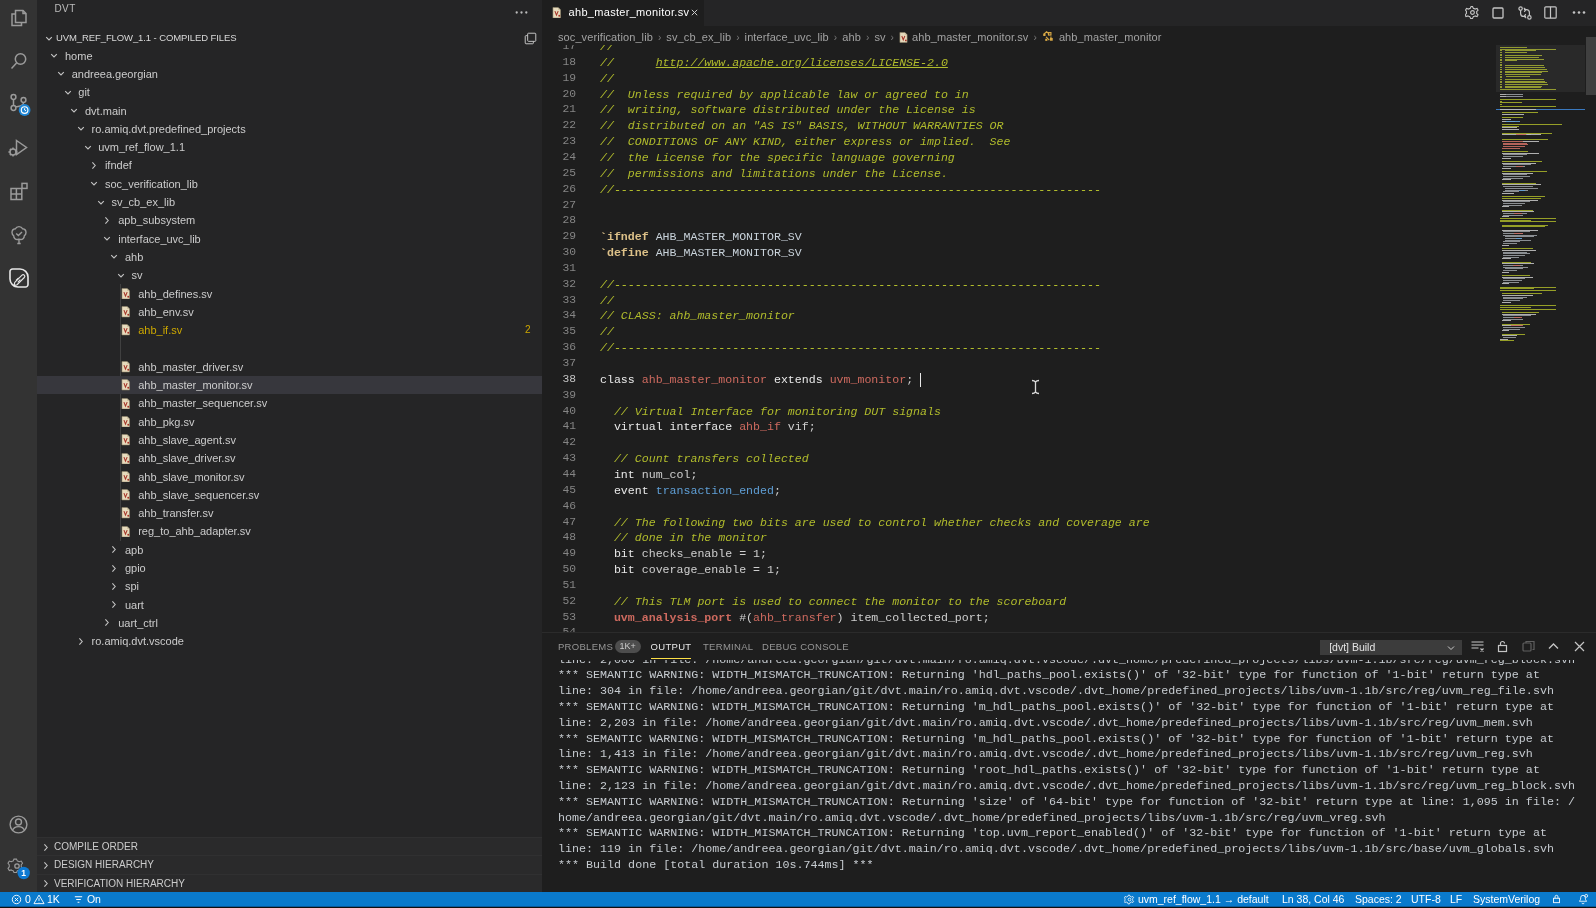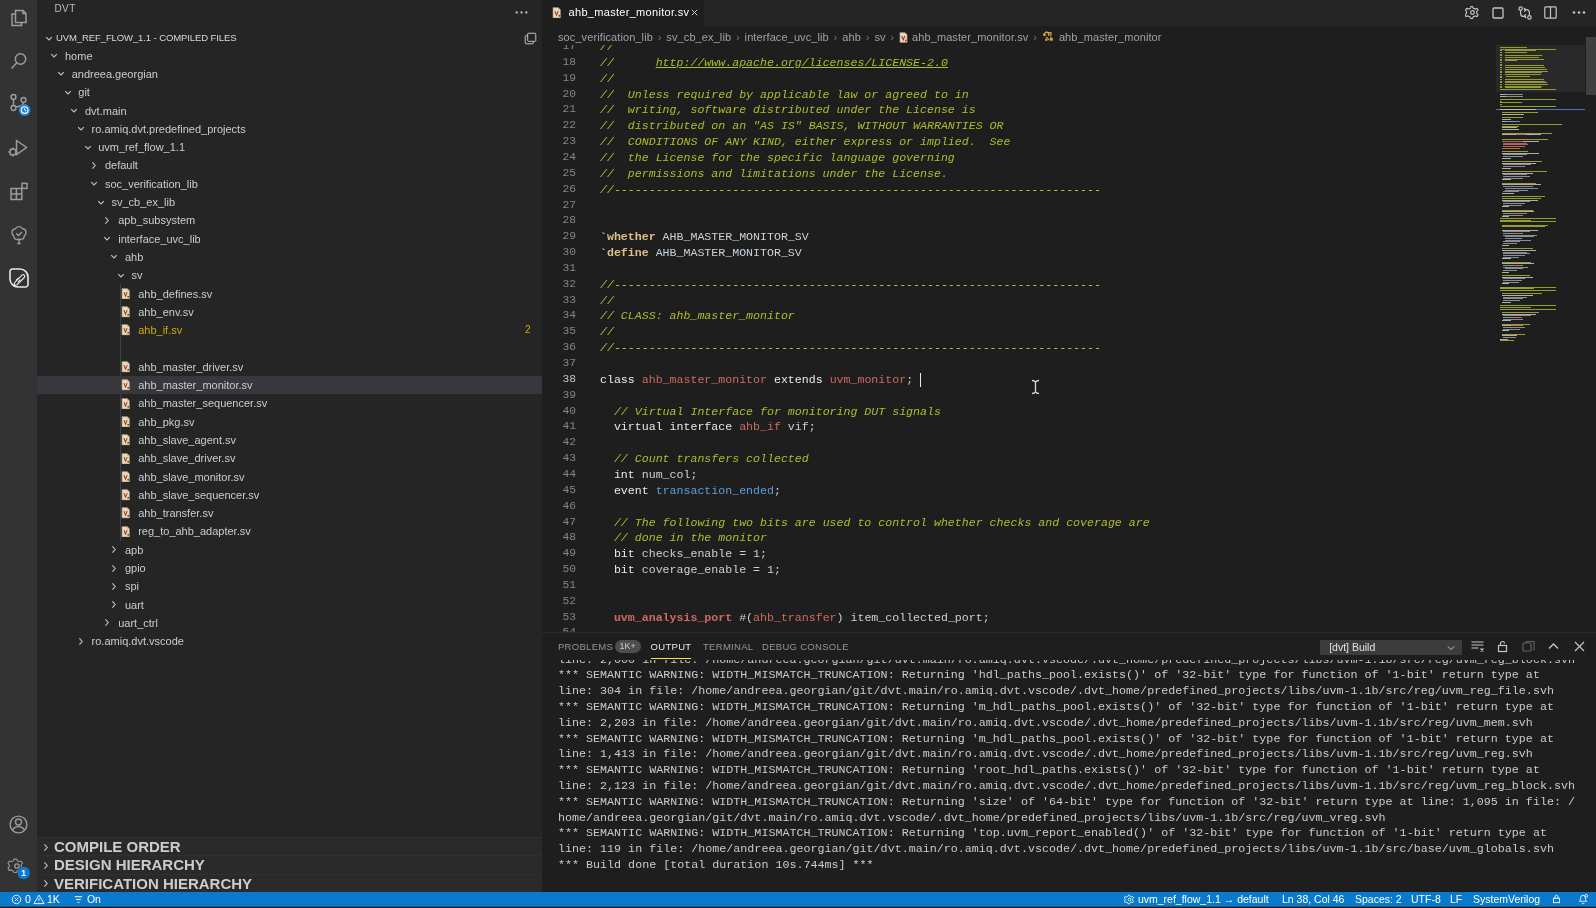--- a/index.html
+++ b/index.html
@@ -4,21 +4,21 @@
 html,body{width:1596px;height:908px;overflow:hidden;background:#1e1e1e;
  font-family:"Liberation Sans",sans-serif;}
 #app{position:absolute;inset:0;width:1596px;height:908px;overflow:hidden}
 .abs{position:absolute}
 
 #activity{left:0;top:0;width:37px;height:892px;background:#333333}
 .aicon{position:absolute;left:0;width:37px;height:37px;display:flex;align-items:center;justify-content:center}
 
 #sidebar{left:37px;top:0;width:504.6px;height:892px;background:#252526;overflow:hidden}
 .sbtitle{position:absolute;left:17.5px;top:3px;font-size:10px;color:#bcbcbc;letter-spacing:.4px}
-.sechdr{position:absolute;left:0;width:100%;height:18.4px;font-size:15px;font-weight:bold;color:#cccccc;line-height:18.4px}
+.sechdr{position:absolute;left:0;width:100%;height:18.4px;font-size:10px;font-weight:normal;color:#cccccc;line-height:18.4px}
 .trow{position:absolute;left:0;width:100%;height:18.3px;line-height:18.3px;font-size:11px;color:#cccccc;white-space:nowrap}
 .trow .lbl{position:absolute;top:0}
 .chev{position:absolute;top:4.6px;width:9px;height:9px}
 .ficon{position:absolute;top:3.4px;width:9.5px;height:11.5px}
 
 #editor{left:541.6px;top:0;width:1054.4px;height:632px;background:#1e1e1e;overflow:hidden}
 #tabbar{position:absolute;left:0;top:0;width:100%;height:25.6px;background:#252526}
 #tab1{position:absolute;left:0;top:0;width:162px;height:25.6px;background:#1e1e1e}
 #tab1 .tlbl{position:absolute;left:27px;top:5.8px;font-size:11px;letter-spacing:.3px;color:#ffffff;white-space:nowrap}
 #crumbs{position:absolute;left:0;top:25.6px;width:100%;height:18.9px;background:#1e1e1e;font-size:11px;letter-spacing:.1px;color:#a2a2a2;white-space:nowrap}
@@ -185,21 +185,21 @@
 <div class="trow" style="top:138.0px">
         <svg class="chev" style="left:45.5px" viewBox="0 0 9 9">
           <path d="M2.2 3.2 L5 6 L7.8 3.2" fill="none" stroke="#c5c5c5" stroke-width="1.1"></path>
         </svg>
         <span class="lbl" style="left:61.2px">uvm_ref_flow_1.1</span>
       </div>
 <div class="trow" style="top:156.3px">
         <svg class="chev" style="left:52.1px" viewBox="0 0 9 9">
           <path d="M3.4 1.4 L6.2 4.5 L3.4 7.6" fill="none" stroke="#c5c5c5" stroke-width="1.1"></path>
         </svg>
-        <span class="lbl" style="left:67.9px">default</span>
+        <span class="lbl" style="left:67.9px">ifndef</span>
       </div>
 <div class="trow" style="top:174.7px">
         <svg class="chev" style="left:52.1px" viewBox="0 0 9 9">
           <path d="M2.2 3.2 L5 6 L7.8 3.2" fill="none" stroke="#c5c5c5" stroke-width="1.1"></path>
         </svg>
         <span class="lbl" style="left:67.9px">soc_verification_lib</span>
       </div>
 <div class="trow" style="top:193.0px">
         <svg class="chev" style="left:58.8px" viewBox="0 0 9 9">
           <path d="M2.2 3.2 L5 6 L7.8 3.2" fill="none" stroke="#c5c5c5" stroke-width="1.1"></path>
@@ -462,21 +462,21 @@
 <div class="cl" style="top:26.20px"><span class="ln">19</span><span class="lc"><span class="c">//</span></span></div>
 <div class="cl" style="top:42.05px"><span class="ln">20</span><span class="lc"><span class="c">//  Unless required by applicable law or agreed to in</span></span></div>
 <div class="cl" style="top:57.90px"><span class="ln">21</span><span class="lc"><span class="c">//  writing, software distributed under the License is</span></span></div>
 <div class="cl" style="top:73.75px"><span class="ln">22</span><span class="lc"><span class="c">//  distributed on an "AS IS" BASIS, WITHOUT WARRANTIES OR</span></span></div>
 <div class="cl" style="top:89.60px"><span class="ln">23</span><span class="lc"><span class="c">//  CONDITIONS OF ANY KIND, either express or implied.  See</span></span></div>
 <div class="cl" style="top:105.45px"><span class="ln">24</span><span class="lc"><span class="c">//  the License for the specific language governing</span></span></div>
 <div class="cl" style="top:121.30px"><span class="ln">25</span><span class="lc"><span class="c">//  permissions and limitations under the License.</span></span></div>
 <div class="cl" style="top:137.15px"><span class="ln">26</span><span class="lc"><span class="c">//----------------------------------------------------------------------</span></span></div>
 <div class="cl" style="top:153.00px"><span class="ln">27</span><span class="lc"></span></div>
 <div class="cl" style="top:168.85px"><span class="ln">28</span><span class="lc"></span></div>
-<div class="cl" style="top:184.70px"><span class="ln">29</span><span class="lc"><span class="d">`whether</span><span class="m"> AHB_MASTER_MONITOR_SV</span></span></div>
+<div class="cl" style="top:184.70px"><span class="ln">29</span><span class="lc"><span class="d">`ifndef</span><span class="m"> AHB_MASTER_MONITOR_SV</span></span></div>
 <div class="cl" style="top:200.55px"><span class="ln">30</span><span class="lc"><span class="d">`define</span><span class="m"> AHB_MASTER_MONITOR_SV</span></span></div>
 <div class="cl" style="top:216.40px"><span class="ln">31</span><span class="lc"></span></div>
 <div class="cl" style="top:232.25px"><span class="ln">32</span><span class="lc"><span class="c">//----------------------------------------------------------------------</span></span></div>
 <div class="cl" style="top:248.10px"><span class="ln">33</span><span class="lc"><span class="c">//</span></span></div>
 <div class="cl" style="top:263.95px"><span class="ln">34</span><span class="lc"><span class="c">// CLASS: ahb_master_monitor</span></span></div>
 <div class="cl" style="top:279.80px"><span class="ln">35</span><span class="lc"><span class="c">//</span></span></div>
 <div class="cl" style="top:295.65px"><span class="ln">36</span><span class="lc"><span class="c">//----------------------------------------------------------------------</span></span></div>
 <div class="cl" style="top:311.50px"><span class="ln">37</span><span class="lc"></span></div>
 <div class="cl" style="top:327.35px"><span class="ln lnc">38</span><span class="lc"><span class="k">class</span><span class="t"> </span><span class="cls">ahb_master_monitor</span><span class="t"> </span><span class="k">extends</span><span class="t"> </span><span class="cls">uvm_monitor</span><span class="t">;</span></span></div>
 <div class="cl" style="top:343.20px"><span class="ln">39</span><span class="lc"></span></div>
@@ -485,21 +485,21 @@
 <div class="cl" style="top:390.75px"><span class="ln">42</span><span class="lc"></span></div>
 <div class="cl" style="top:406.60px"><span class="ln">43</span><span class="lc"><span class="t">  </span><span class="c">// Count transfers collected</span></span></div>
 <div class="cl" style="top:422.45px"><span class="ln">44</span><span class="lc"><span class="t">  </span><span class="k">int</span><span class="t"> num_col;</span></span></div>
 <div class="cl" style="top:438.30px"><span class="ln">45</span><span class="lc"><span class="t">  </span><span class="k">event</span><span class="t"> </span><span class="ev">transaction_ended</span><span class="t">;</span></span></div>
 <div class="cl" style="top:454.15px"><span class="ln">46</span><span class="lc"></span></div>
 <div class="cl" style="top:470.00px"><span class="ln">47</span><span class="lc"><span class="t">  </span><span class="c">// The following two bits are used to control whether checks and coverage are</span></span></div>
 <div class="cl" style="top:485.85px"><span class="ln">48</span><span class="lc"><span class="t">  </span><span class="c">// done in the monitor</span></span></div>
 <div class="cl" style="top:501.70px"><span class="ln">49</span><span class="lc"><span class="t">  </span><span class="k">bit</span><span class="t"> checks_enable = 1;</span></span></div>
 <div class="cl" style="top:517.55px"><span class="ln">50</span><span class="lc"><span class="t">  </span><span class="k">bit</span><span class="t"> coverage_enable = 1;</span></span></div>
 <div class="cl" style="top:533.40px"><span class="ln">51</span><span class="lc"></span></div>
-<div class="cl" style="top:549.25px"><span class="ln">52</span><span class="lc"><span class="t">  </span></span></div>
+<div class="cl" style="top:549.25px"><span class="ln">52</span><span class="lc"><span class="t">  </span><span class="c">// This TLM port is used to connect the monitor to the scoreboard</span></span></div>
 <div class="cl" style="top:565.10px"><span class="ln">53</span><span class="lc"><span class="t">  </span><span class="clsb">uvm_analysis_port</span><span class="t"> #(</span><span class="cls">ahb_transfer</span><span class="t">) item_collected_port;</span></span></div>
 <div class="cl" style="top:580.95px"><span class="ln">54</span><span class="lc"></span></div>
 <div style="position:absolute;left:378.1px;top:328.3px;width:1.5px;height:14px;background:#e8e8e8"></div>
 <svg style="position:absolute;left:488px;top:334px" width="11" height="16" viewBox="0 0 11 16">
           <g stroke="#d8d8d8" stroke-width="1.3" fill="none">
             <path d="M2 1.5 c1.5 0 2.8 .6 3.5 1.5 c.7 -.9 2 -1.5 3.5 -1.5 M2 14.5 c1.5 0 2.8 -.6 3.5 -1.5 c.7 .9 2 1.5 3.5 1.5 M5.5 3 v10"></path>
           </g>
         </svg>
 </div>
 <svg id="minimap" width="89" height="588" shape-rendering="crispEdges">

